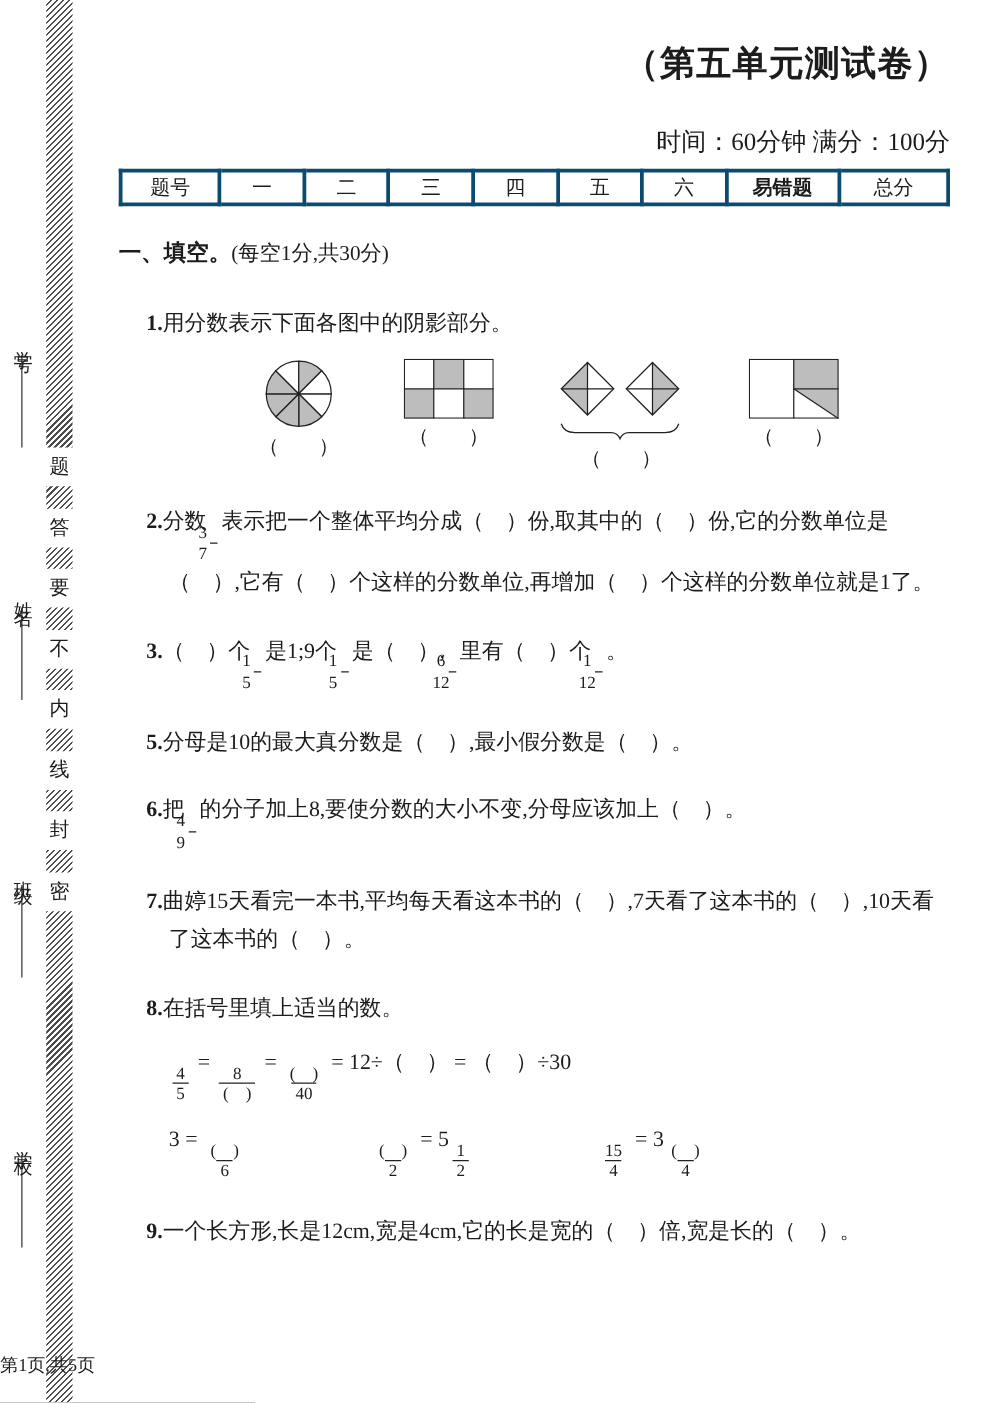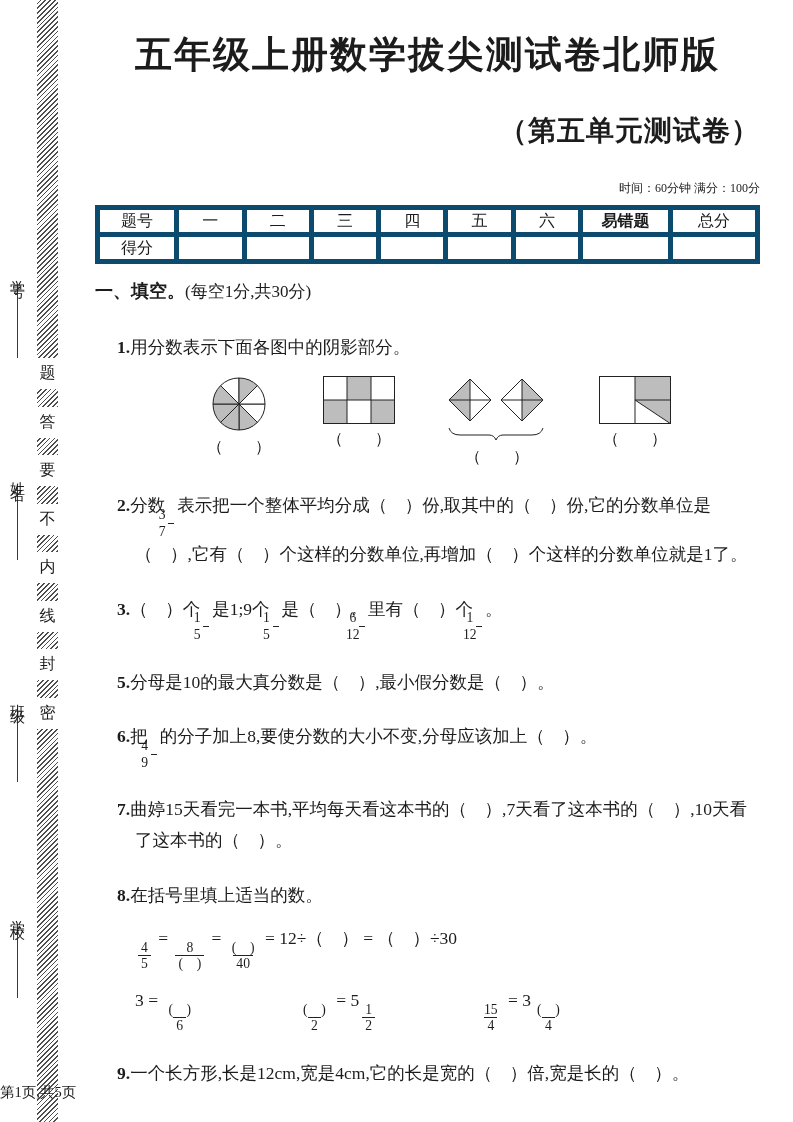--- a/index.html
+++ b/index.html
@@ -14,26 +14,26 @@
     font-size:16px; padding:5px 0; }
   .side-label { position:absolute; left:4px; width:26px; text-align:center; }
   .side-label .vtext { display:block; writing-mode:vertical-rl; text-orientation:upright;
     margin:0 auto; font-size:15px; letter-spacing:5px; }
   .side-label .vline { display:block; width:1px; height:74px; background:#3a3a3a; margin:6px auto 0; }
 
   
   .content { position:absolute; left:95px; top:0; width:665px; }
   .title { font-size:37px; font-weight:bold; text-align:center; margin-top:30px; letter-spacing:2px; }
   .subtitle { font-size:28px; font-weight:bold; text-align:right; margin-top:32px; letter-spacing:1px; }
-  .meta { text-align:right; font-size:12px; margin-top:30px; }
+  .meta { text-align:right; font-size:20px; margin-top:30px; }
 
   table.score { width:100%; border-collapse:collapse; margin-top:8px; table-layout:fixed; }
-  table.score td { border:5px solid #0c4a6e; height:27px; text-align:center; font-size:16px; vertical-align:middle; }
-
-  .section-heading { margin-top:12px; font-size:17px; }
+  table.score td { border:3px solid #0c4a6e; height:27px; text-align:center; font-size:16px; vertical-align:middle; }
+
+  .section-heading { margin-top:22px; font-size:17px; }
   .section-heading .qbold { font-weight:bold; font-size:18px; }
 
   .questions { font-size:17.5px; line-height:1.75; }
   .question { padding-left:40px; text-indent:-18px; margin-top:24px; }
   .qbold { font-weight:bold; }
   .eq-line { text-indent:0; margin-top:13px; }
 
   .frac { display:inline-flex; flex-direction:column; align-items:center; vertical-align:-0.55em;
     line-height:1.15; font-size:0.78em; margin:0 3px; }
   .frac .num, .frac .den { padding:0 3px; text-align:center; white-space:nowrap; }
@@ -76,47 +76,35 @@
       <span class="seal-char" style="top: 455px;">要</span>
       <span class="seal-char" style="top: 503.5px;">不</span>
       <span class="seal-char" style="top: 552px;">内</span>
       <span class="seal-char" style="top: 600.5px;">线</span>
       <span class="seal-char" style="top: 649px;">封</span>
       <span class="seal-char" style="top: 697.5px;">密</span>
     </div>
 
   <div class="content">
 
-    <div class="title">五年级上册数学拔尖测试卷北师版</div>
     <div class="subtitle">（第五单元测试卷）</div>
     <div class="meta">时间：60分钟  满分：100分</div>
 
     <table class="score">
       <tbody>
         <tr id="score-header-row">
             <td style="width: 12%;">题号</td>
             <td style="width: 10.2%;">一</td>
             <td style="width: 10.2%;">二</td>
             <td style="width: 10.2%;">三</td>
             <td style="width: 10.2%;">四</td>
             <td style="width: 10.2%;">五</td>
             <td style="width: 10.2%;">六</td>
             <td style="width: 13.6%; font-weight: bold;">易错题</td>
             <td style="width: 13.2%;">总分</td>
-          </tr>
-        <tr id="score-value-row">
-            <td>得分</td>
-            <td></td>
-            <td></td>
-            <td></td>
-            <td></td>
-            <td></td>
-            <td></td>
-            <td></td>
-            <td></td>
           </tr>
       </tbody>
     </table>
 
     <div class="questions">
 
       <div class="section-heading">
         <span class="qbold">一、填空。</span><span>(每空1分,共30分)</span>
       </div>
 

